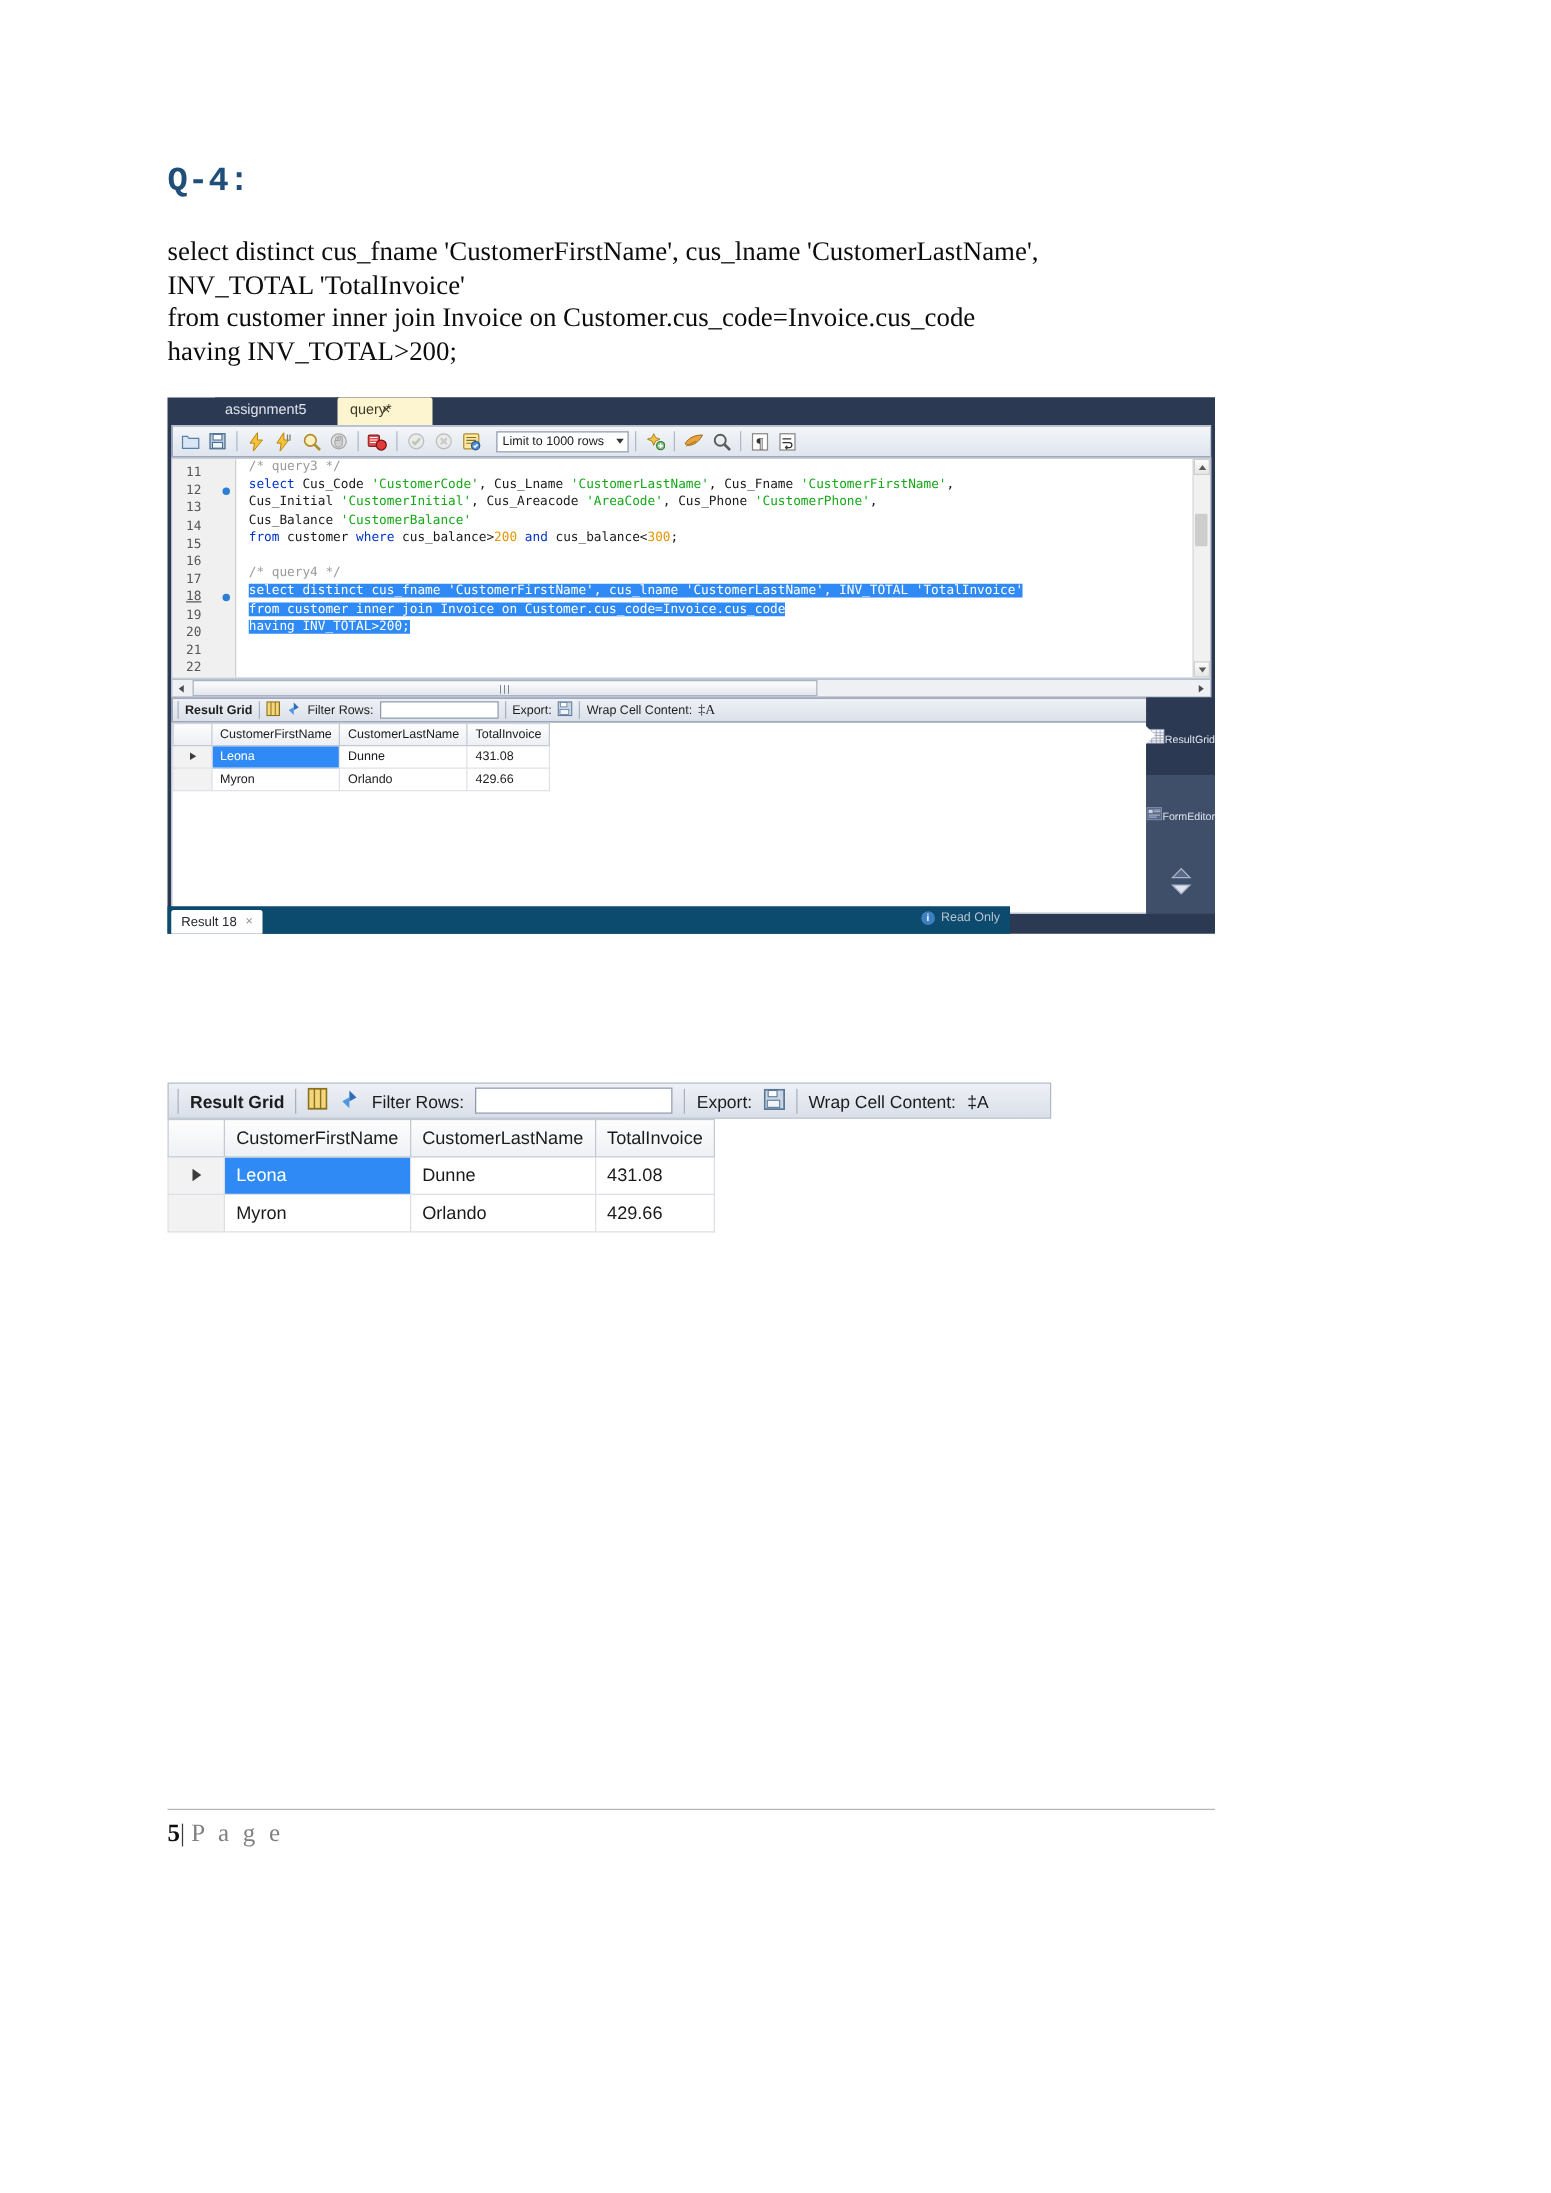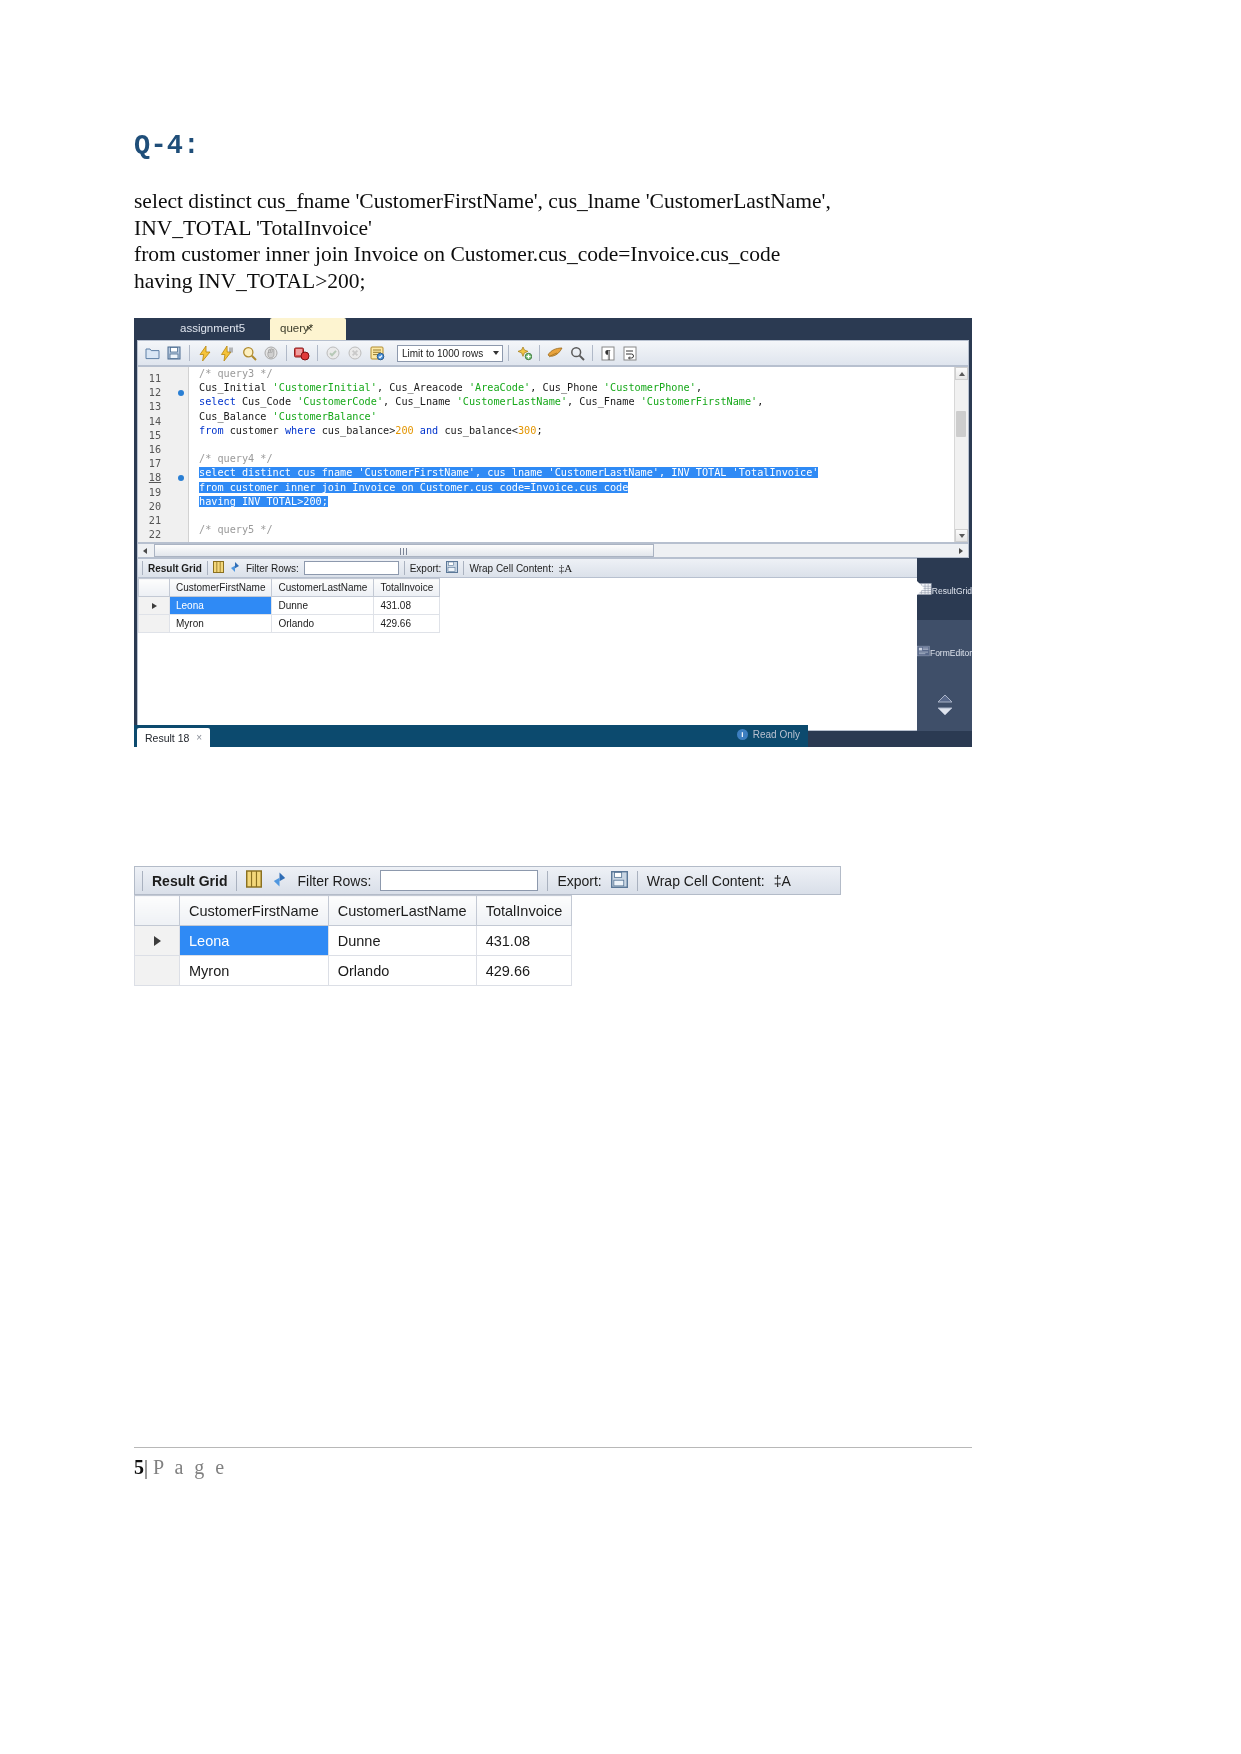--- a/index.html
+++ b/index.html
@@ -262,31 +262,30 @@
             <path d="M3 5h7M3 8h5.5a2 2 0 010 4H6" stroke="#333" stroke-width="1" fill="none"></path>
             <path d="M6.8 10.6L5.5 12l1.3 1.4" stroke="#333" stroke-width="1" fill="none"></path>
           </svg>
       </div>
     </div>
 
     <div class="wb-editor">
       <div class="gutter"></div>
       <div id="code-lines" class="code-area">
           <div class="cl"><span class="cmt">/* query3 */</span></div>
+          <div class="cl"><span class="kw">select</span><span> Cus_Code </span><span class="str">'CustomerCode'</span><span>, Cus_Lname </span><span class="str">'CustomerLastName'</span><span>, Cus_Fname </span><span class="str">'CustomerFirstName'</span><span>,</span></div>
           <div class="cl"><span>Cus_Initial </span><span class="str">'CustomerInitial'</span><span>, Cus_Areacode </span><span class="str">'AreaCode'</span><span>, Cus_Phone </span><span class="str">'CustomerPhone'</span><span>,</span></div>
-          <div class="cl"><span class="kw">select</span><span> Cus_Code </span><span class="str">'CustomerCode'</span><span>, Cus_Lname </span><span class="str">'CustomerLastName'</span><span>, Cus_Fname </span><span class="str">'CustomerFirstName'</span><span>,</span></div>
           <div class="cl"><span>Cus_Balance </span><span class="str">'CustomerBalance'</span></div>
           <div class="cl"><span class="kw">from</span><span> customer </span><span class="kw">where</span><span> cus_balance&gt;</span><span class="num">200</span><span class="kw"> and</span><span> cus_balance&lt;</span><span class="num">300</span><span>;</span></div>
           <div class="cl">&nbsp;</div>
           <div class="cl"><span class="cmt">/* query4 */</span></div>
           <div class="cl"><span class="hl">select distinct cus_fname 'CustomerFirstName', cus_lname 'CustomerLastName', INV_TOTAL 'TotalInvoice'</span></div>
           <div class="cl"><span class="hl">from customer inner join Invoice on Customer.cus_code=Invoice.cus_code</span></div>
           <div class="cl"><span class="hl">having INV_TOTAL&gt;200;</span></div>
           <div class="cl">&nbsp;</div>
-          <div class="cl"><span class="cmt">/* query5 */</span></div>
         </div>
       <div class="ed-vsb">
         <div class="up">
             <div class="arrow-u"></div>
           </div>
         <div class="thumb"></div>
         <div class="dn">
             <div class="arrow-d"></div>
           </div>
       </div>

